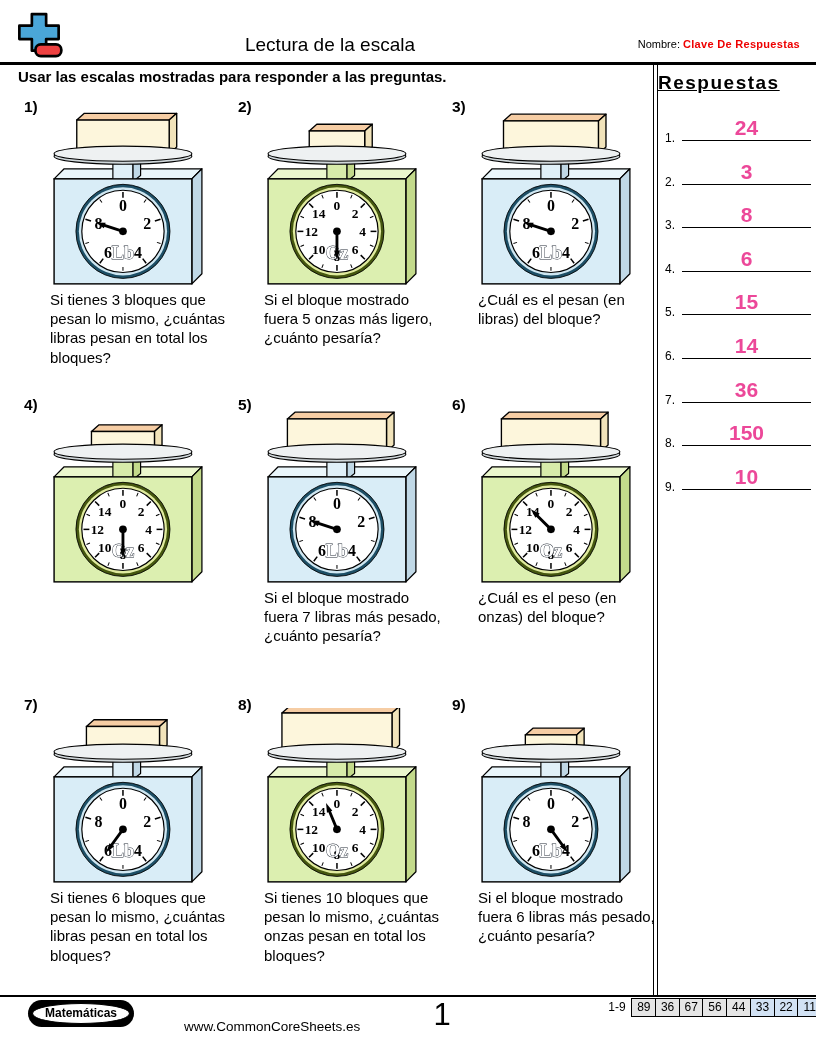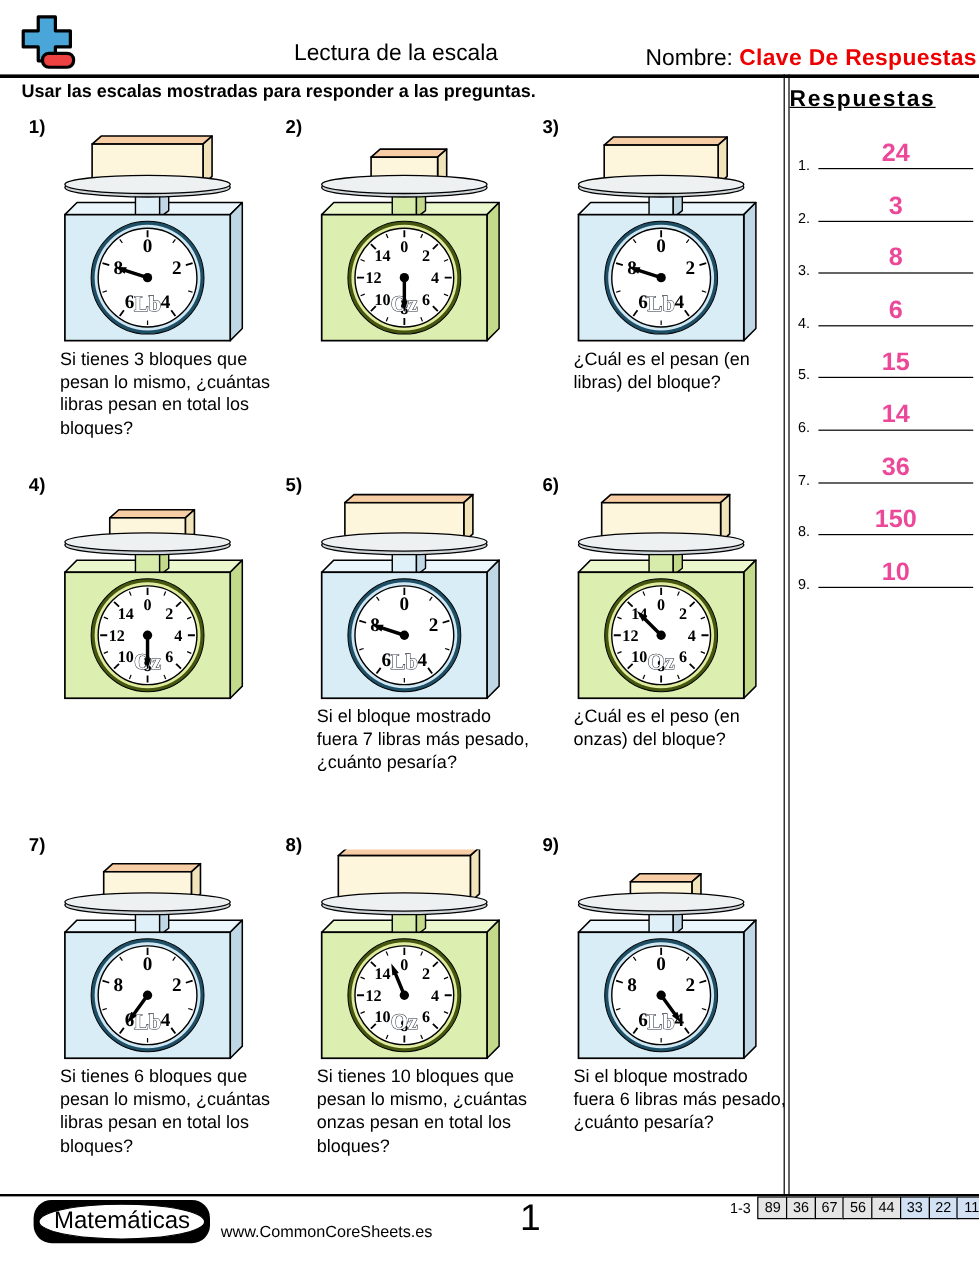--- a/index.html
+++ b/index.html
@@ -3,21 +3,21 @@
 <meta charset="utf-8">
 <style>
   html,body{margin:0;padding:0;background:#888;}
   .page{position:relative;width:816px;height:1056px;background:#fff;margin:0 auto;
         font-family:"Liberation Sans",sans-serif;color:#000;overflow:hidden;padding-left:32px;}
 
   
   .header{position:absolute;left:0;top:0;width:816px;height:62px;border-bottom:3px solid #000;}
   .logo{position:absolute;left:14px;top:12px;}
   .title{position:absolute;left:0;top:34px;width:660px;text-align:center;font-size:19px;}
-  .name-area{position:absolute;right:2px;top:38px;font-size:19px;white-space:nowrap;}
+  .name-area{position:absolute;right:16px;top:38px;font-size:11px;white-space:nowrap;}
   .name-area .red{color:#ee0000;font-weight:bold;letter-spacing:.3px;}
   .instructions{position:absolute;left:18px;top:68px;width:630px;font-weight:bold;font-size:15px;}
 
   
   .vrule{position:absolute;left:653px;top:62px;height:933px;width:2.6px;
          border-left:1.7px solid #000;border-right:1.7px solid #000;}
   .answers{position:absolute;left:658px;top:62px;width:158px;height:933px;}
   .answers-title{margin-top:10px;text-align:left;font-size:19px;font-weight:bold;
                  text-decoration:underline;letter-spacing:1.5px;}
   .ans-row{position:absolute;left:0;width:158px;height:36px;}
@@ -29,21 +29,21 @@
   
   .cell{position:absolute;width:212px;height:292px;}
   .p-num{position:absolute;left:6px;top:2px;font-weight:bold;font-size:15.5px;}
   .cell svg{display:block;margin:14px 0 0 26px;}
   .p-q{margin:4px 0 0 32px;width:178px;font-size:15px;line-height:1.27;}
 
   
   .footer-line{position:absolute;left:0;top:995px;width:816px;border-top:2.2px solid #000;}
   .brand{position:absolute;left:28px;top:1000px;background:#000;border-radius:15px;padding:3px 4px;}
   .brand-inner{display:block;background:#fff;border:1.6px solid #000;border-radius:50%;
-               padding:2px 12px 3px;font-size:20px;font-weight:normal;white-space:nowrap;text-align:center;}
+               padding:2px 12px 3px;font-size:12px;font-weight:bold;white-space:nowrap;text-align:center;}
   .website{position:absolute;left:184px;top:1019px;font-size:13.5px;}
   .pagenum{position:absolute;left:420px;top:997px;width:44px;text-align:center;font-size:31px;}
   .score{position:absolute;right:2px;top:997px;display:flex;align-items:center;}
   .score-label{font-size:12px;margin-right:7px;}
   .score-cell{display:inline-block;width:23px;height:17px;border:1.3px solid #000;margin-left:-1.3px;
               text-align:center;font-size:12px;line-height:17px;background:#e5e5e5;}
   .score-cell.hl{background:#d2e2f4;}
 </style>
 </head>
 <body>
@@ -194,20 +194,21 @@
           <text x="115.6" y="166.1" text-anchor="middle" dominant-baseline="central" font-family="'Liberation Serif',serif" font-weight="bold" font-size="16">6</text>
           <text x="94.0" y="175.0" text-anchor="middle" dominant-baseline="central" font-family="'Liberation Serif',serif" font-weight="bold" font-size="16">8</text>
           <text x="72.4" y="166.1" text-anchor="middle" dominant-baseline="central" font-family="'Liberation Serif',serif" font-weight="bold" font-size="16">10</text>
           <text x="63.5" y="144.5" text-anchor="middle" dominant-baseline="central" font-family="'Liberation Serif',serif" font-weight="bold" font-size="16">12</text>
           <text x="72.4" y="122.9" text-anchor="middle" dominant-baseline="central" font-family="'Liberation Serif',serif" font-weight="bold" font-size="16">14</text>
           <text x="94" y="170.5" text-anchor="middle" dominant-baseline="central" font-family="'Liberation Serif',serif" font-weight="bold" font-size="22" fill="#fff" stroke="#1b2430" stroke-width="1" paint-order="stroke">Oz</text>
           <line x1="94" y1="144.5" x2="94.0" y2="170.5" stroke="#000" stroke-width="3.4" stroke-linecap="round"></line>
           <polygon points="94.0,178.5 97.4,167.2 90.6,167.2" fill="#000"></polygon>
           <circle cx="94" cy="144.5" r="4.6" fill="#000"></circle>
         </svg>
+        <p class="p-q">Si el bloque mostrado fuera 5 onzas más ligero, ¿cuánto pesaría?</p>
       </section>
       <section class="cell" style="left: 446px; top: 96px;">
         <div class="p-num">3)</div>
         <svg width="168" viewBox="0 0 200 210" xmlns="http://www.w3.org/2000/svg">
           <polygon points="12,82 24,70 188,70 176,82" fill="#eaf6fb" stroke="#000" stroke-width="1.5" stroke-linejoin="round"></polygon>
           <polygon points="176,82 188,70 188,195 176,207" fill="#c0d8e6" stroke="#000" stroke-width="1.5" stroke-linejoin="round"></polygon>
           <rect x="82" y="54" width="24" height="31" fill="#e0f0f8" stroke="#000" stroke-width="1.4"></rect>
           <polygon points="106,54 115,47 115,78 106,85" fill="#c0d8e6" stroke="#000" stroke-width="1.4" stroke-linejoin="round"></polygon>
           <rect x="12" y="82" width="164" height="125" fill="#d9edf7" stroke="#000" stroke-width="1.7"></rect>
           <polygon points="37.5,13 46.5,5 159.5,5 150.5,13" fill="#f6cda4" stroke="#000" stroke-width="1.6" stroke-linejoin="round"></polygon>
@@ -496,17 +497,17 @@
       </section>
     </main>
 
   <div class="footer-line"></div>
   <div class="brand">
     <span class="brand-inner">Matemáticas</span>
   </div>
   <div class="website">www.CommonCoreSheets.es</div>
   <div class="pagenum">1</div>
   <div class="score">
-    <span class="score-label">1-3</span>
+    <span class="score-label">1-9</span>
     <span id="scoreCells"><span class="score-cell">89</span><span class="score-cell">36</span><span class="score-cell">67</span><span class="score-cell">56</span><span class="score-cell">44</span><span class="score-cell hl">33</span><span class="score-cell hl">22</span><span class="score-cell hl">11</span><span class="score-cell hl">0</span></span>
   </div>
 
 </div>
 
 </body></html>

